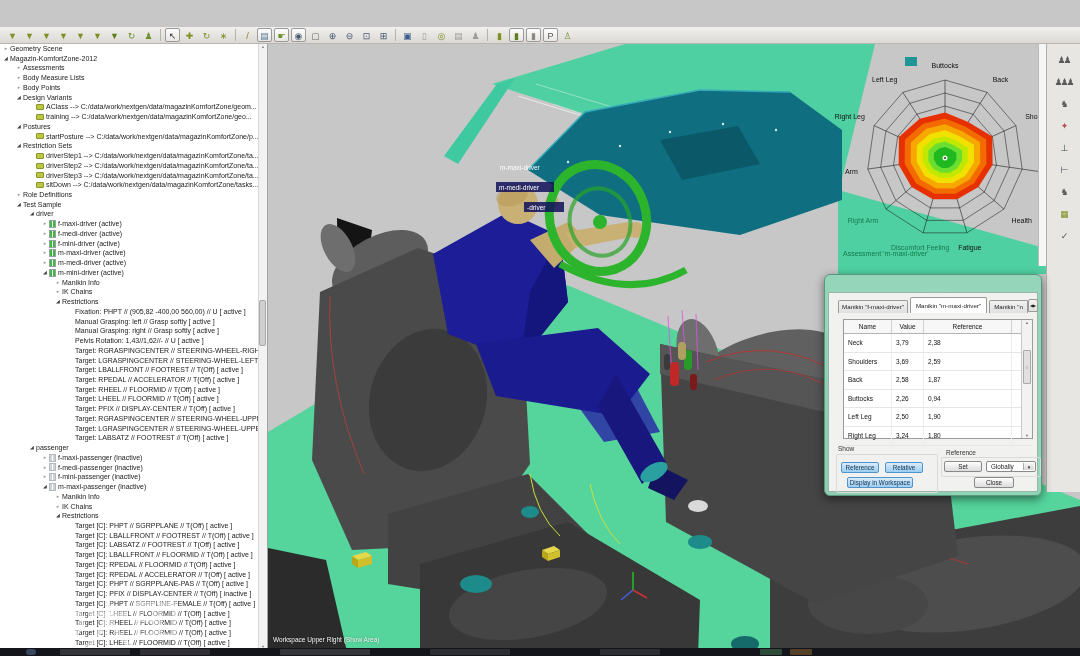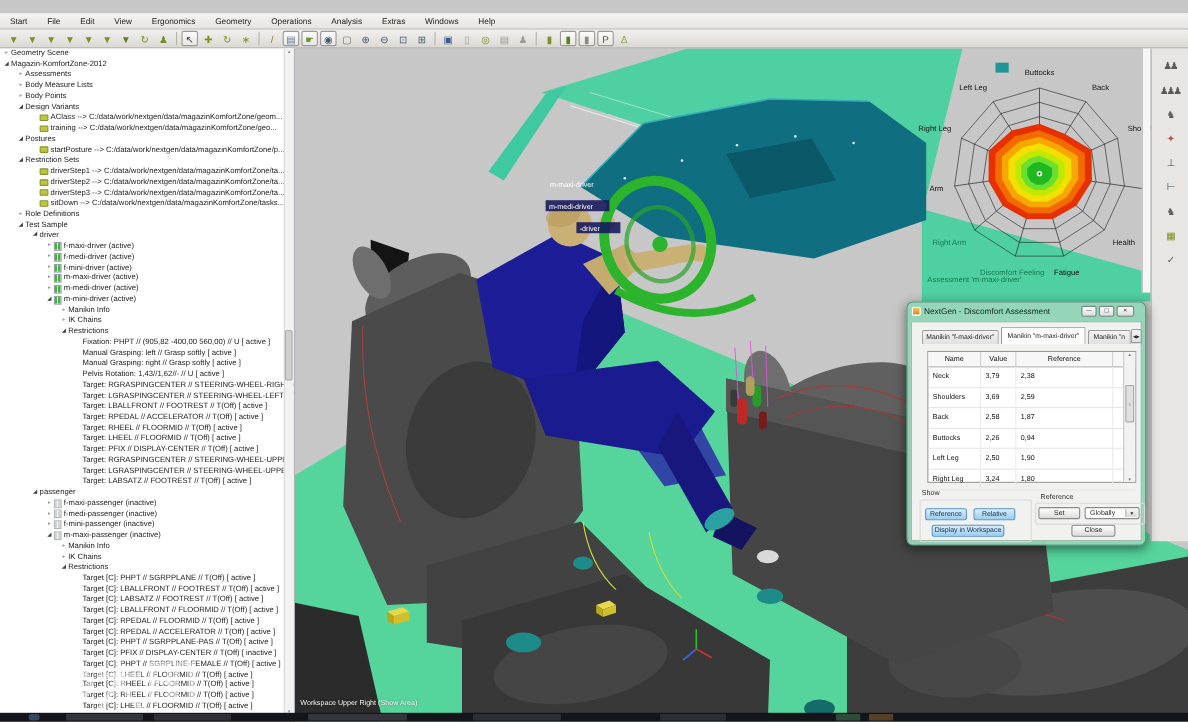--- a/index.html
+++ b/index.html
@@ -93,33 +93,20 @@
   .taskbar{left:0;top:648px;width:1080px;height:8px;background:#14151a;}
   .thumb{position:absolute;top:1px;height:6px;border-radius:1px;}
   .watermark{left:2px;top:592px;width:180px;height:62px;pointer-events:none;}
 </style>
 </head>
 <body>
 
 <div class="screen">
 
 
-  <div class="abs menubar" id="menubar">
-      <div class="menuitem">Start</div>
-      <div class="menuitem">File</div>
-      <div class="menuitem">Edit</div>
-      <div class="menuitem">View</div>
-      <div class="menuitem">Ergonomics</div>
-      <div class="menuitem">Geometry</div>
-      <div class="menuitem">Operations</div>
-      <div class="menuitem">Analysis</div>
-      <div class="menuitem">Extras</div>
-      <div class="menuitem">Windows</div>
-      <div class="menuitem">Help</div>
-    </div>
 
   <div class="abs toolbar" id="toolbar">
       <div class="tbtn" title="" style="color: rgb(127, 143, 34);">▼</div>
       <div class="tbtn" title="" style="color: rgb(127, 143, 34);">▼</div>
       <div class="tbtn" title="" style="color: rgb(127, 143, 34);">▼</div>
       <div class="tbtn" title="" style="color: rgb(127, 143, 34);">▼</div>
       <div class="tbtn" title="" style="color: rgb(127, 143, 34);">▼</div>
       <div class="tbtn" title="" style="color: rgb(127, 143, 34);">▼</div>
       <div class="tbtn" title="" style="color: rgb(95, 127, 26);">▼</div>
       <div class="tbtn" title="" style="color: rgb(111, 143, 42);">↻</div>
@@ -637,27 +624,20 @@
         <path d="M106,8 L106,22"></path>
       <path d="M106,22 C100,38 94,48 84,56"></path>
         <path d="M106,22 C112,38 120,48 130,56"></path>
       <rect x="136" y="12" width="16" height="32"></rect>
         <rect x="158" y="12" width="14" height="32"></rect>
       <line x1="136" y1="28" x2="152" y2="28" stroke-width="3"></line>
     </g>
   </svg>
 
   <div class="abs dlg">
-    <div style="position:relative;height:14px;">
-      <div class="abs dlgico" style="left:4px;"></div>
-      <div class="abs dlgtitle" style="left:15px;">NextGen - Discomfort Assessment</div>
-      <div class="abs dlgbtn" style="left:158px;">—</div>
-      <div class="abs dlgbtn" style="left:174px;">▢</div>
-      <div class="abs dlgbtn" style="left:190px;width:16px;">✕</div>
-    </div>
     <div class="abs dlgclient">
       <div id="dtabs"></div>
         <div class="tab" style="left: 160px; width: 39px; top: 7px; height: 13px; line-height: 12px;">Manikin "n</div>
         <div class="tab active" style="left: 81px; width: 77px; top: 4px; height: 16px; line-height: 15px;">Manikin "m-maxi-driver"</div>
         <div class="tab" style="left: 9px; width: 70px; top: 7px; height: 13px; line-height: 12px;">Manikin "f-maxi-driver"</div>
       <div class="abs tab" style="left:199px;top:6px;width:10px;height:13px;font-size:4px;line-height:12px;border-bottom:1px solid #9a9a9a;">◀▶</div>
       <div class="abs dtable">
         <div class="dhead" id="dhead">
             <div class="dhc" style="width: 48px;">Name</div>
             <div class="dhc" style="width: 32px;">Value</div>

